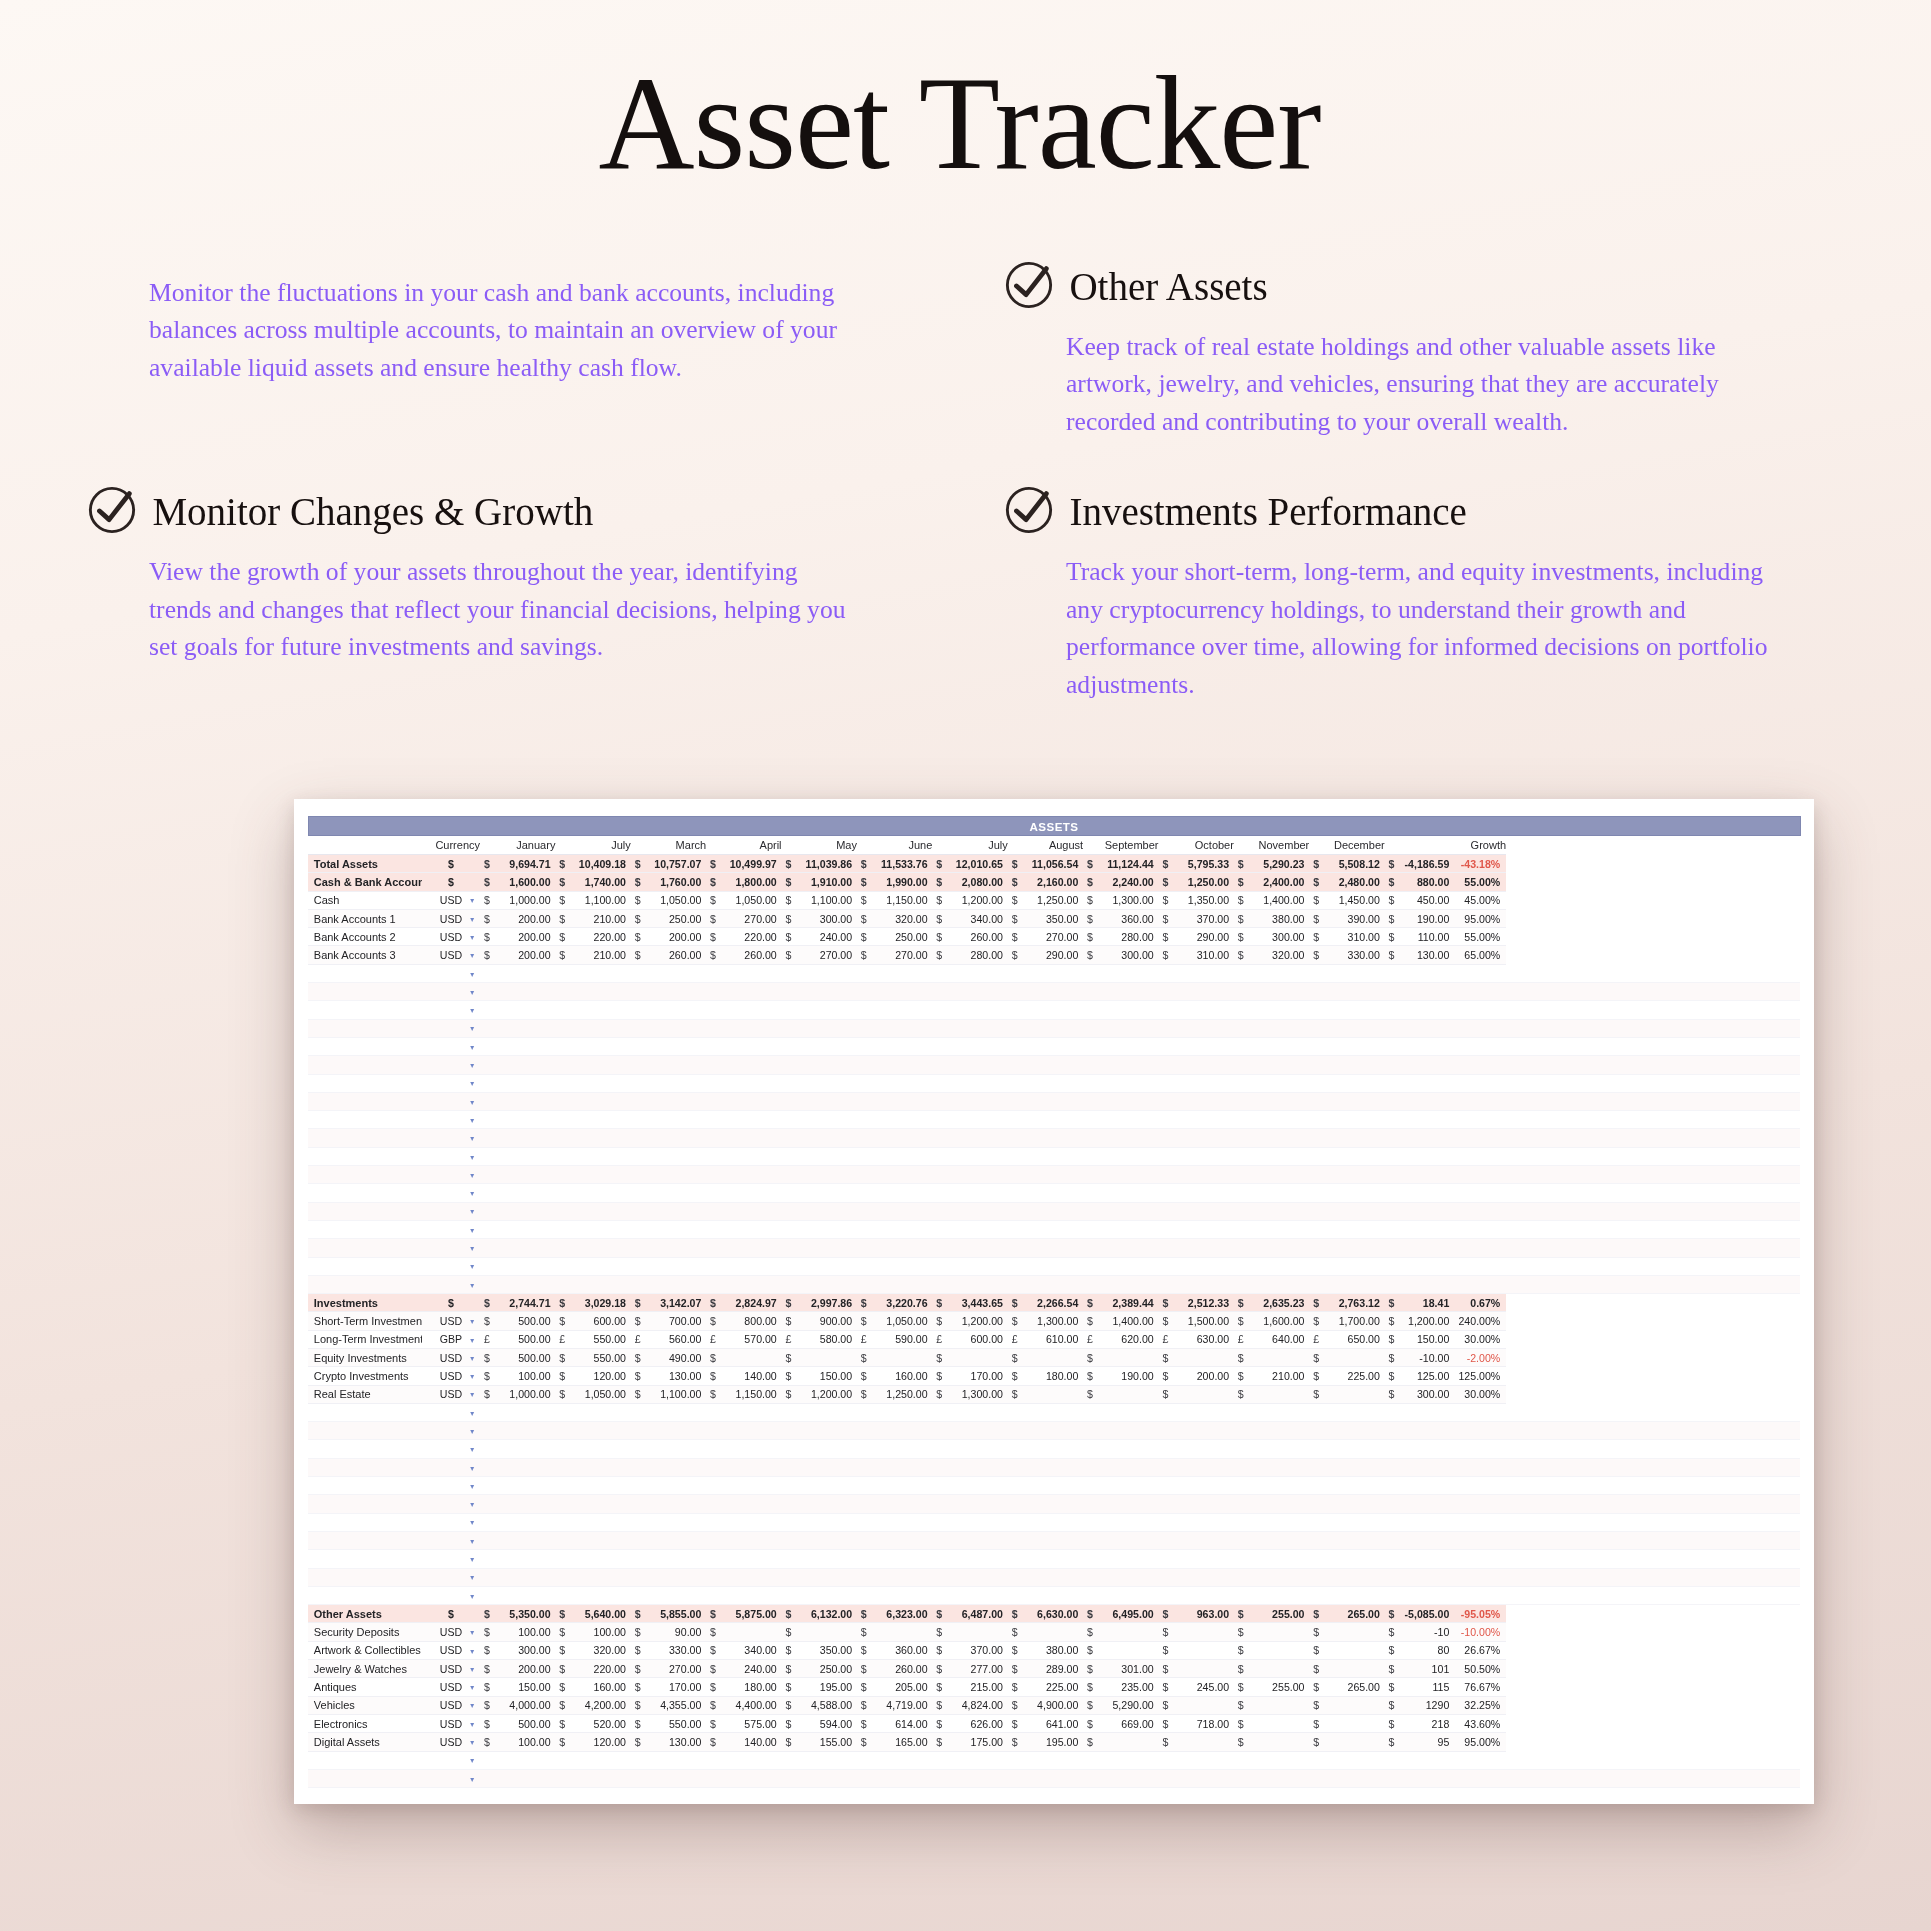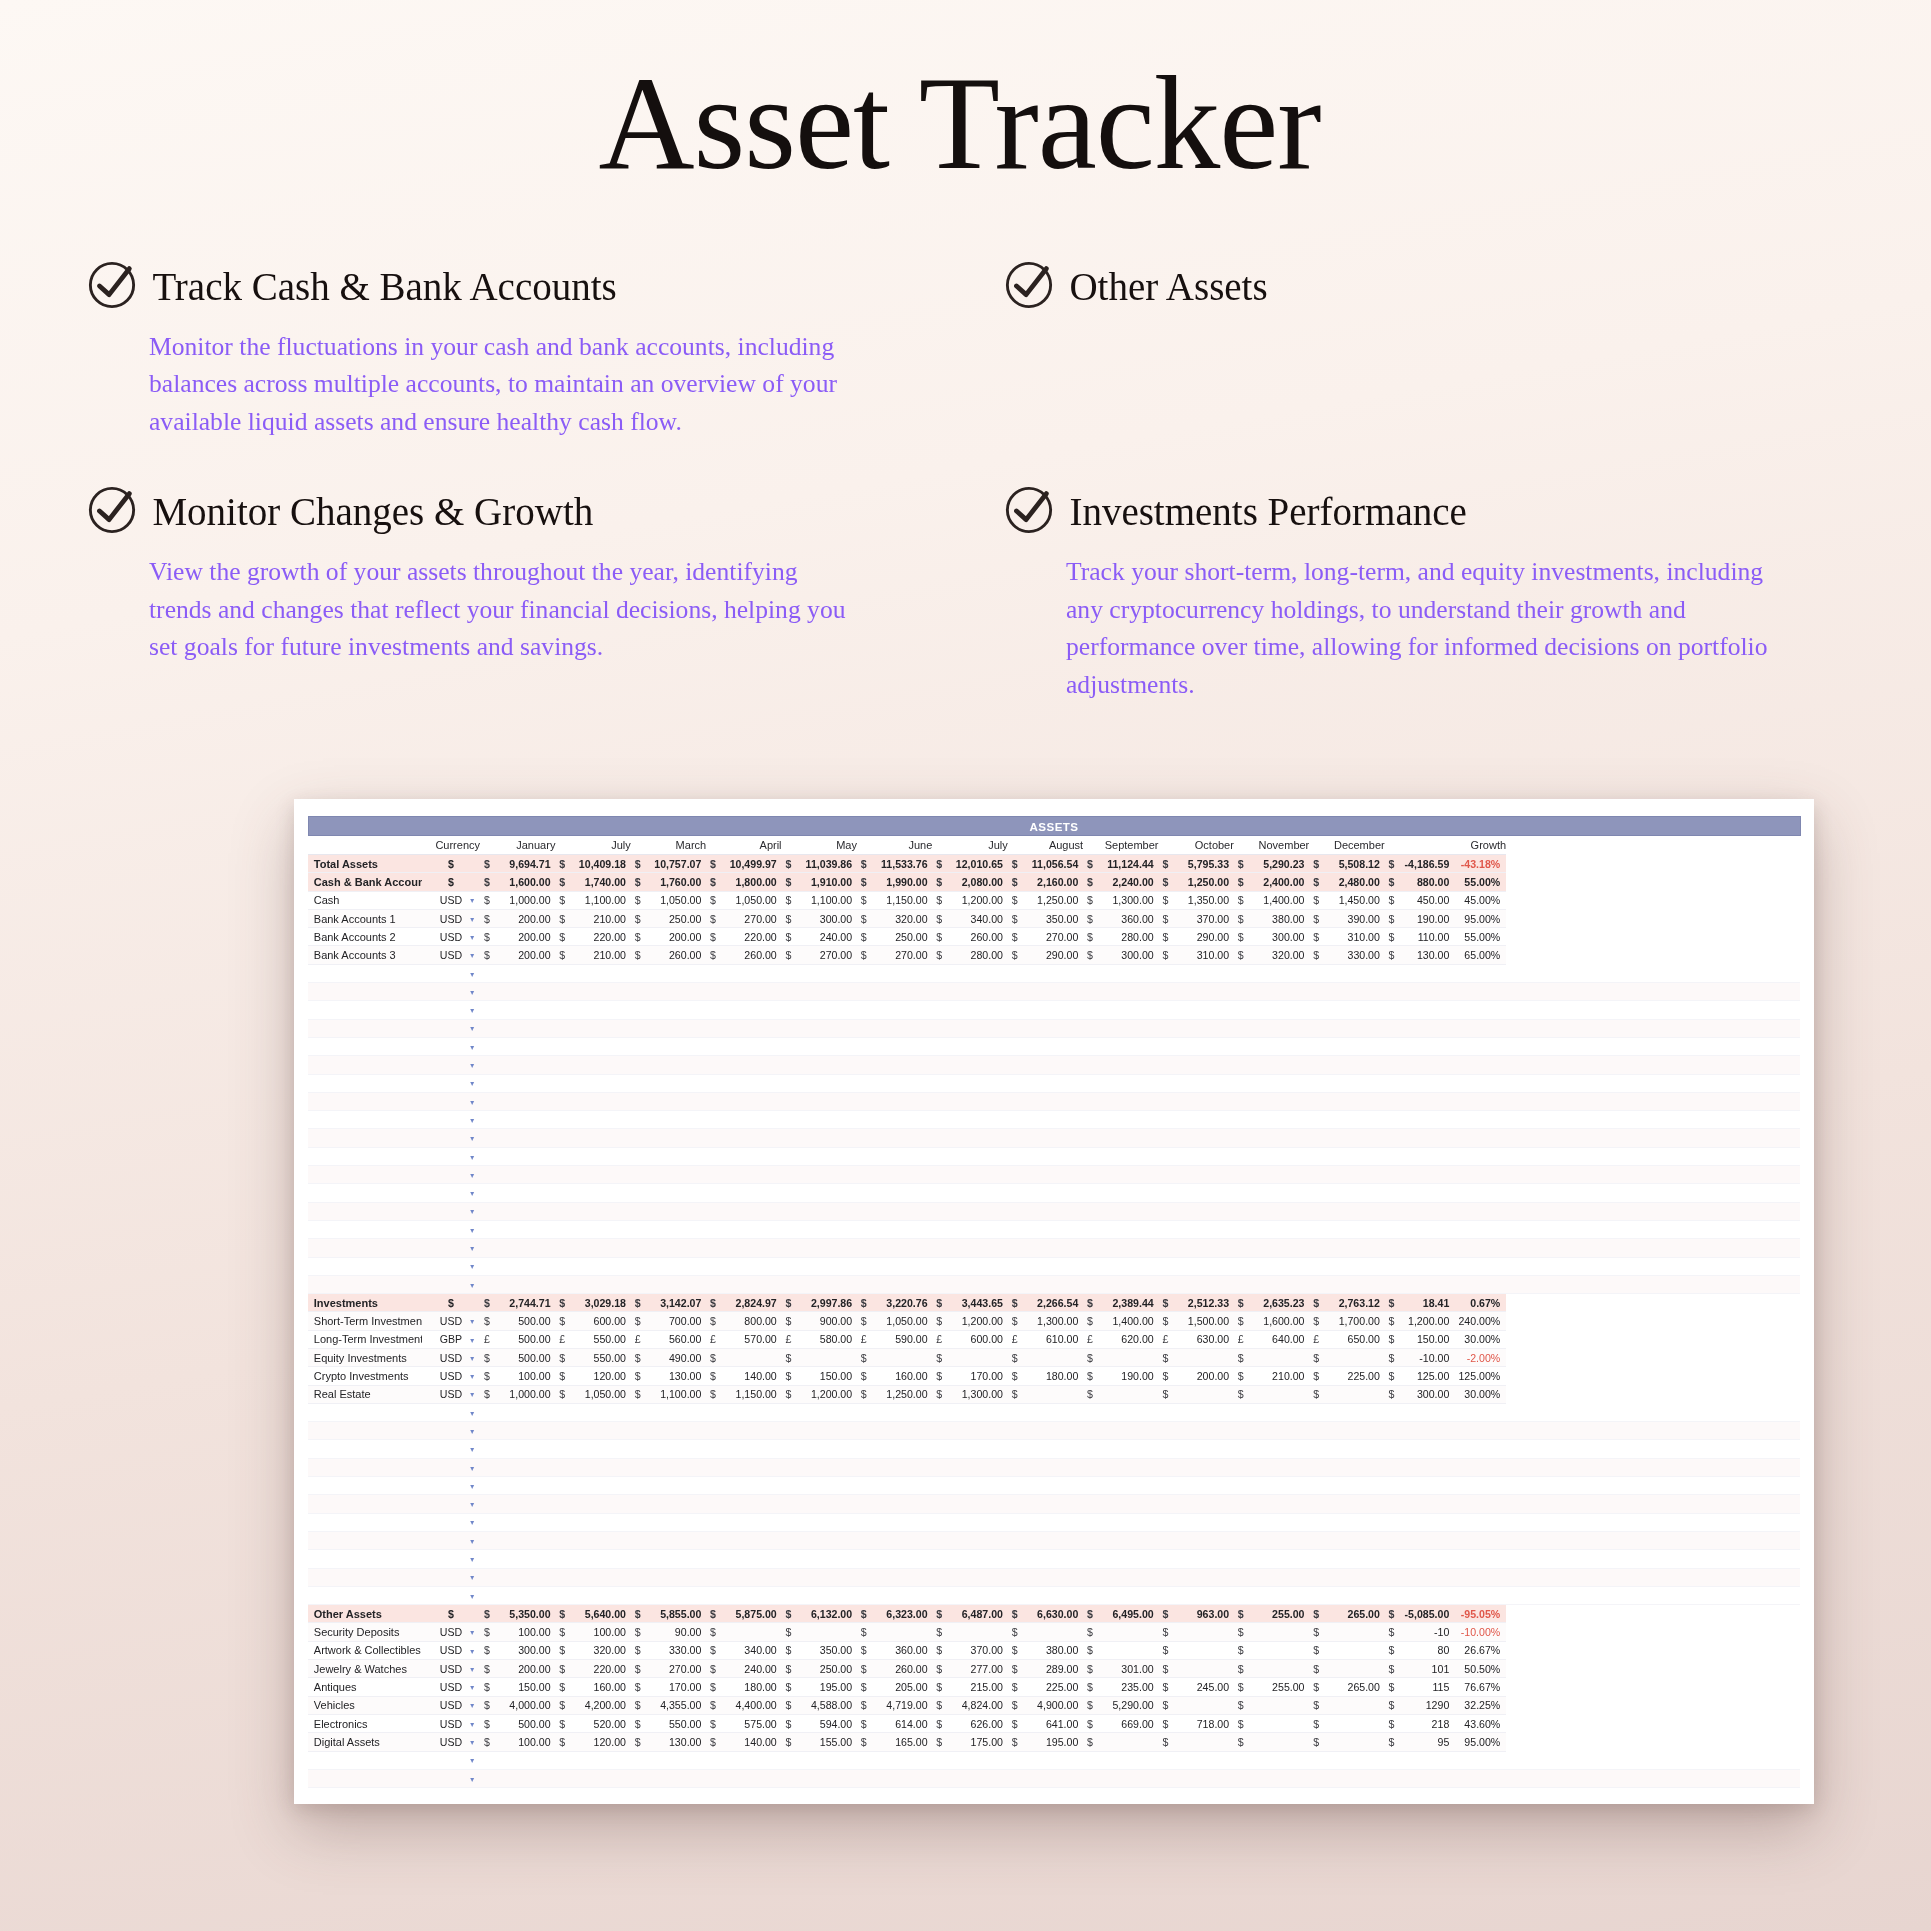--- a/index.html
+++ b/index.html
@@ -144,42 +144,34 @@
   .sheet tr.section td.growth.neg { color:#e0574a; }
 </style>
 </head>
 <body>
 
 <h1 class="page-title">Asset Tracker</h1>
 
 <div class="features">
 
   <div class="feature">
-    <div class="feature-head">
-      <span class="check-icon">
-        <svg width="50" height="50" viewBox="0 0 52 52">
-          <circle cx="26" cy="26" r="22.5" fill="none" stroke="#2b2220" stroke-width="3"></circle>
-          <path d="M13 27 L23 36 L44 9" fill="none" stroke="#2b2220" stroke-width="5" stroke-linecap="round" stroke-linejoin="round"></path>
-        </svg>
-      </span>
-      <span class="feature-title">Track Cash &amp; Bank Accounts</span>
-    </div>
     <p class="feature-body">Monitor the fluctuations in your cash and bank accounts, including balances across multiple accounts, to maintain an overview of your available liquid assets and ensure healthy cash flow.</p>
   </div>
 
   <div class="feature">
     <div class="feature-head">
       <span class="check-icon">
         <svg width="50" height="50" viewBox="0 0 52 52">
           <circle cx="26" cy="26" r="22.5" fill="none" stroke="#2b2220" stroke-width="3"></circle>
           <path d="M13 27 L23 36 L44 9" fill="none" stroke="#2b2220" stroke-width="5" stroke-linecap="round" stroke-linejoin="round"></path>
         </svg>
       </span>
       <span class="feature-title">Other Assets</span>
     </div>
+    <p class="feature-body">Keep track of real estate holdings and other valuable assets like artwork, jewelry, and vehicles, ensuring that they are accurately recorded and contributing to your overall wealth.</p>
   </div>
 
   <div class="feature">
     <div class="feature-head">
       <span class="check-icon">
         <svg width="50" height="50" viewBox="0 0 52 52">
           <circle cx="26" cy="26" r="22.5" fill="none" stroke="#2b2220" stroke-width="3"></circle>
           <path d="M13 27 L23 36 L44 9" fill="none" stroke="#2b2220" stroke-width="5" stroke-linecap="round" stroke-linejoin="round"></path>
         </svg>
       </span>

